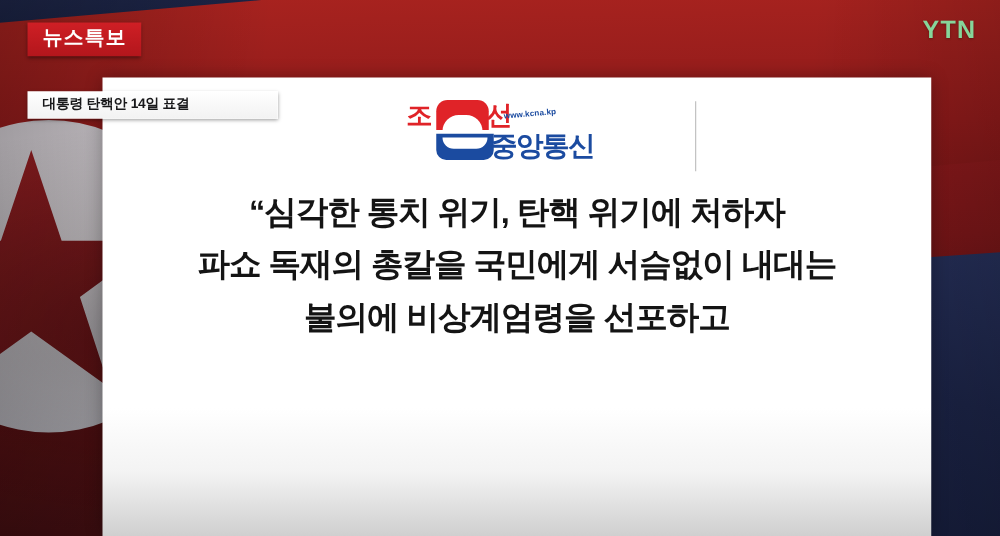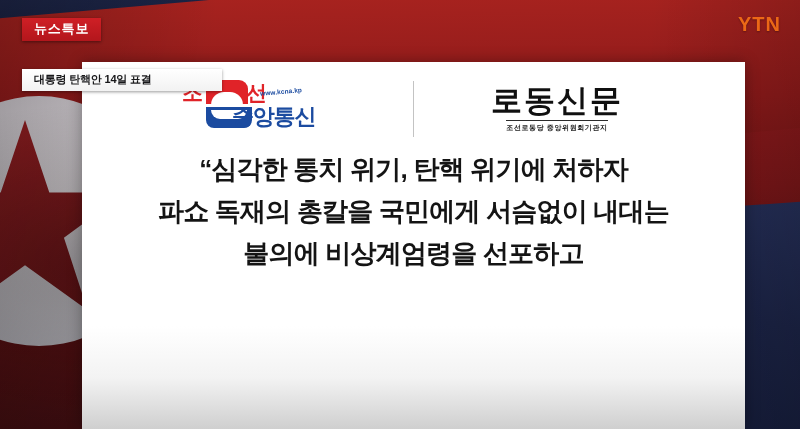--- a/index.html
+++ b/index.html
@@ -91,41 +91,41 @@
       linear-gradient(95deg, rgba(0,0,0,0.22) 0%, rgba(0,0,0,0) 26%, rgba(0,0,0,0) 78%, rgba(0,0,0,0.18) 100%);
     pointer-events: none;
   }
 
   
   .ytn-logo {
     position: absolute;
     top: 11px;
     right: 10px;
     padding: 2px 9px 3px 9px;
-    color: #f97316;
+    color: #86efac;
     font-size: 20px;
     font-weight: 700;
     letter-spacing: 1px;
     font-family: "Liberation Sans", sans-serif;
     opacity: 0.88;
     text-shadow: 0 1px 2px rgba(0,0,0,0.35);
   }
 
   
   .banner {
     position: absolute;
     left: 22px;
     top: 18px;
     z-index: 6;
   }
   .banner-tag {
     display: inline-block;
     background: linear-gradient(180deg, #cf1f25 0%, #b3161c 100%);
     color: #ffffff;
-    font-size: 13px;
+    font-size: 16px;
     font-weight: 700;
     letter-spacing: 0.8px;
     padding: 4px 12px 5px 12px;
     line-height: 1.1;
     box-shadow: 0 1px 3px rgba(0,0,0,0.45);
   }
   .banner-headline {
     display: block;
     width: 178px;
     background: linear-gradient(180deg, #ffffff 0%, #f2f2f2 100%);
@@ -238,21 +238,21 @@
     left: 80px; top: 8px;
     font-size: 6.5px;
     font-weight: 700;
     color: #1b4ba0;
     letter-spacing: 0.1px;
     transform: rotate(-5deg);
     white-space: nowrap;
   }
   .kcna-jungang {
     position: absolute;
-    left: 52px; top: 26px;
+    left: 69px; top: 26px;
     font-size: 22px;
     font-weight: 700;
     color: #1b4ba0;
     letter-spacing: -1.2px;
     line-height: 1;
     white-space: nowrap;
   }
 
   
   .rodong {
@@ -328,26 +328,20 @@
           <span class="kcna-wave"></span>
           <span class="kcna-jo">조</span>
           <span class="kcna-sun">선</span>
           <span class="kcna-url">www.kcna.kp</span>
           <span class="kcna-jungang">중앙통신</span>
         </div>
       </div>
 
       <div class="masthead-divider"></div>
 
-      <div class="masthead-slot">
-        <div class="rodong">
-          <span class="rodong-title">로동신문</span>
-          <span class="rodong-sub">조선로동당 중앙위원회기관지</span>
-        </div>
-      </div>
 
     </div>
 
     <div class="quote">
       <span class="quote-line">“심각한 통치 위기, 탄핵 위기에 처하자</span>
       <span class="quote-line">파쇼 독재의 총칼을 국민에게 서슴없이 내대는</span>
       <span class="quote-line">불의에 비상계엄령을 선포하고</span>
     </div>
 
   </div>

